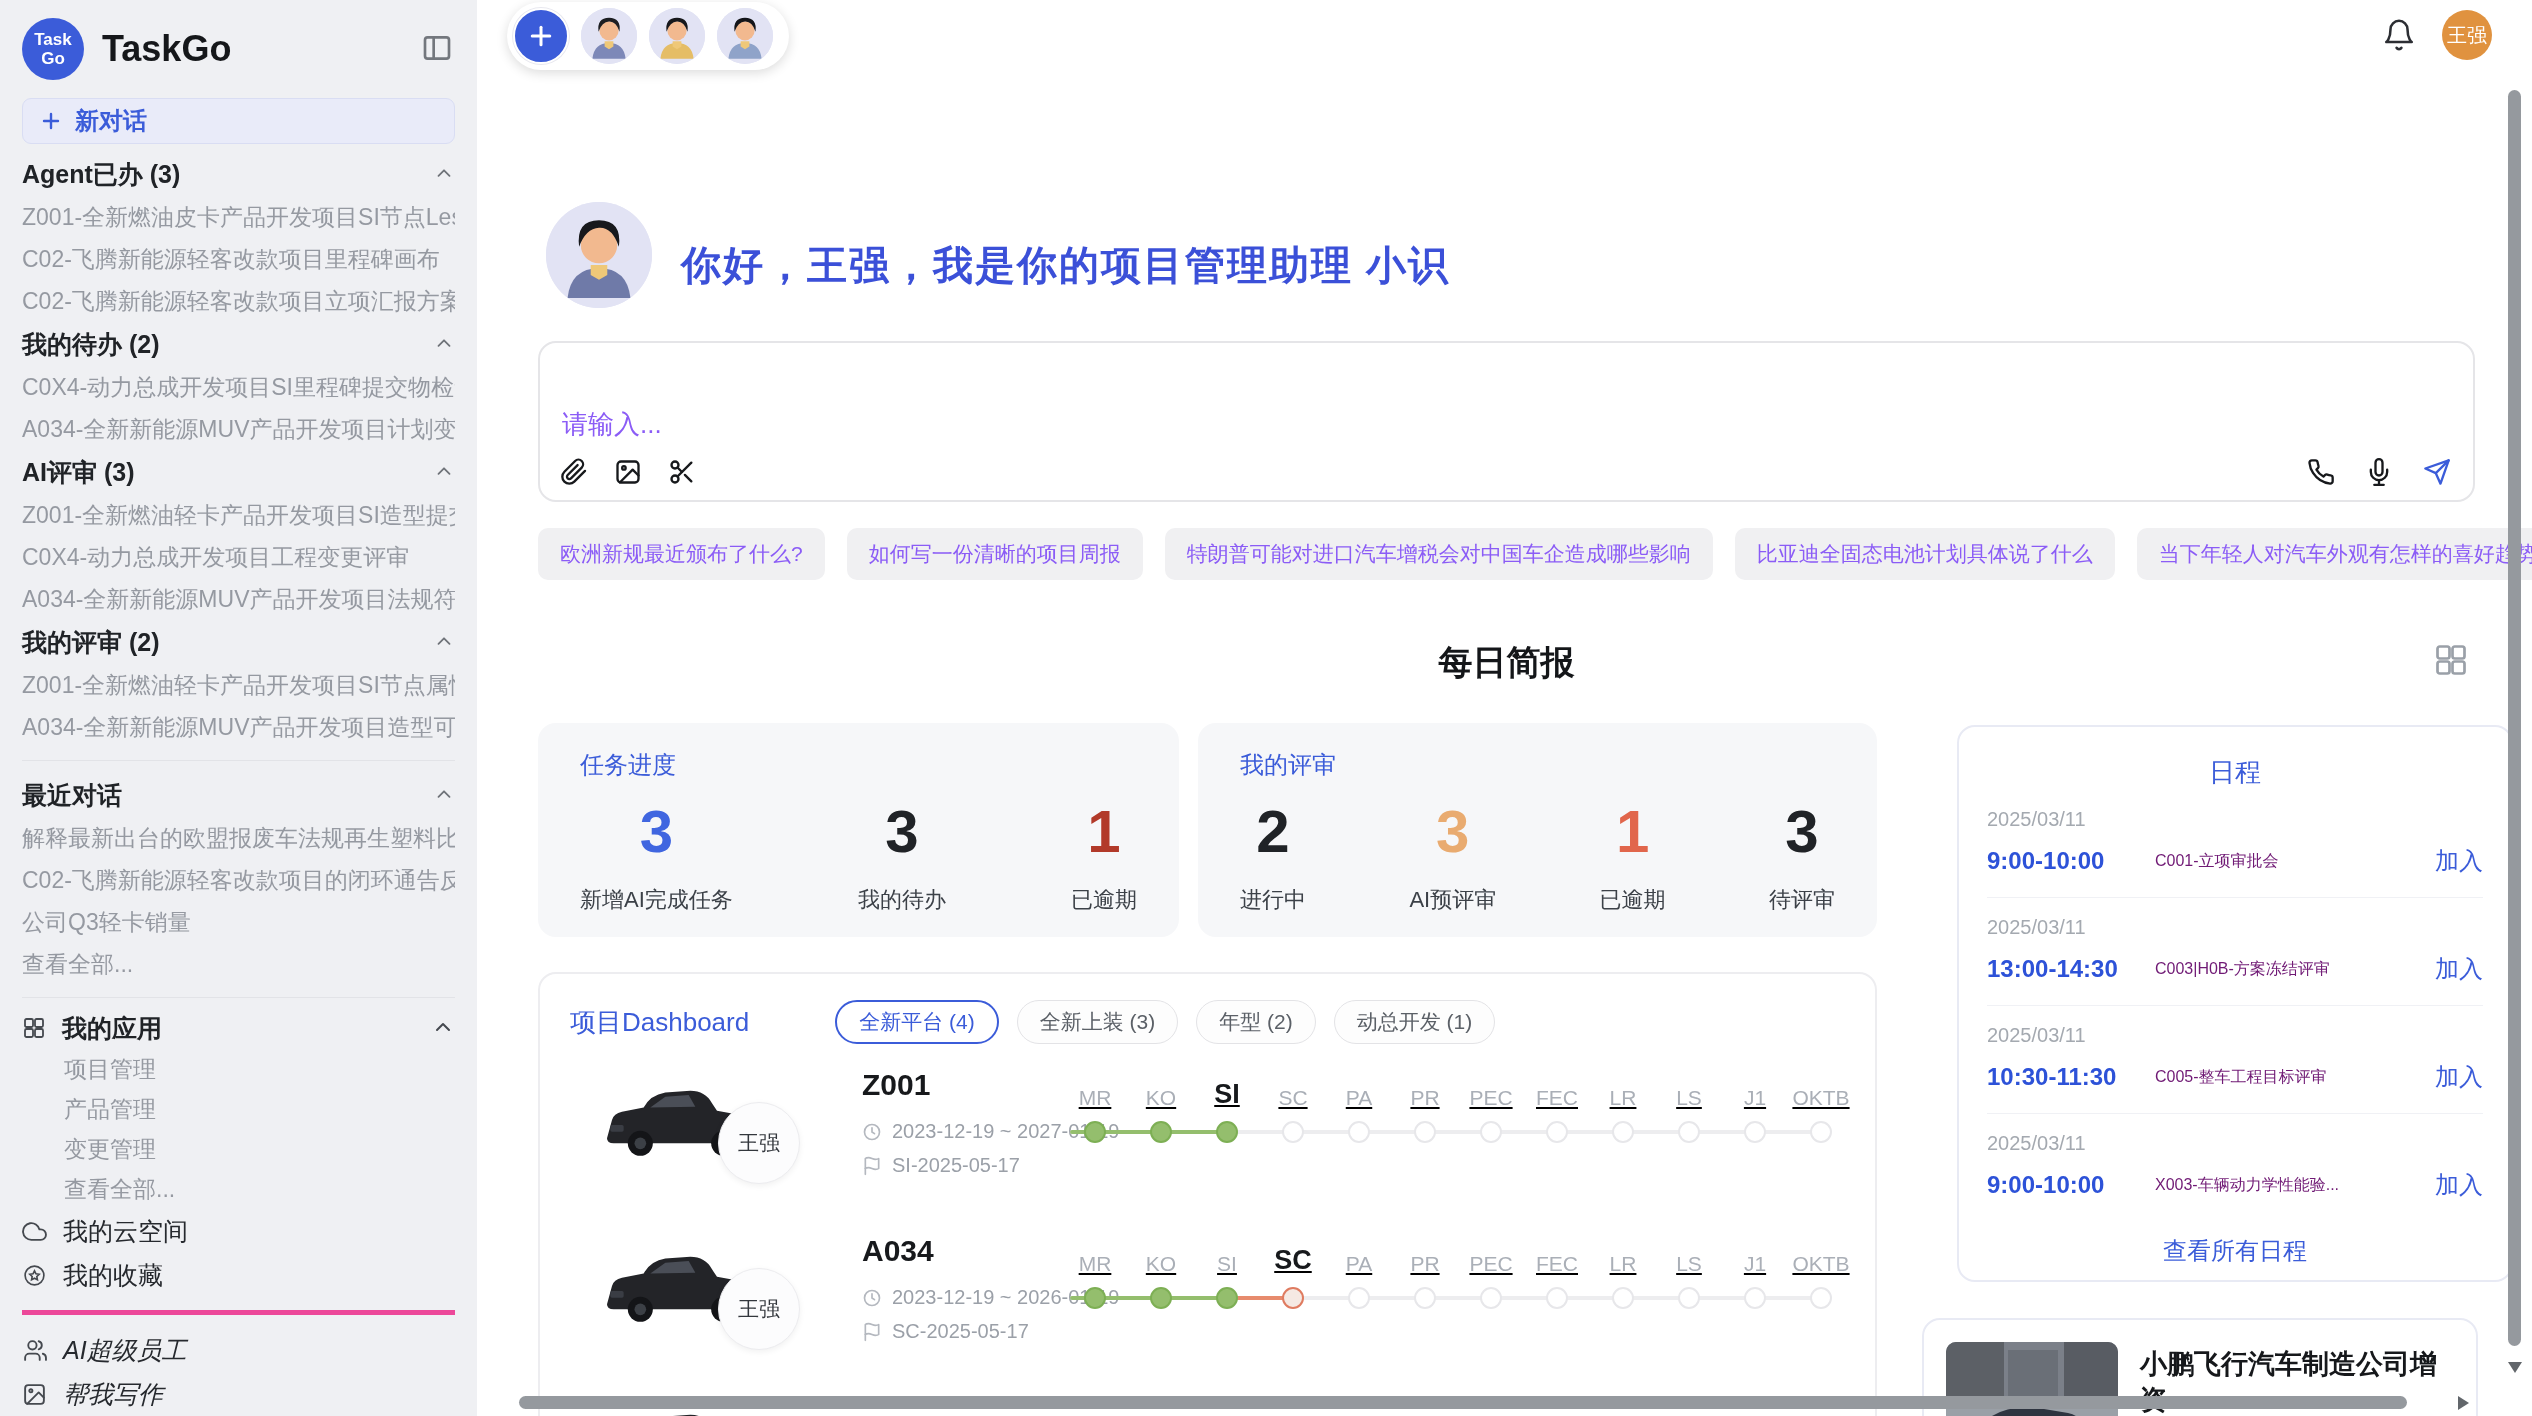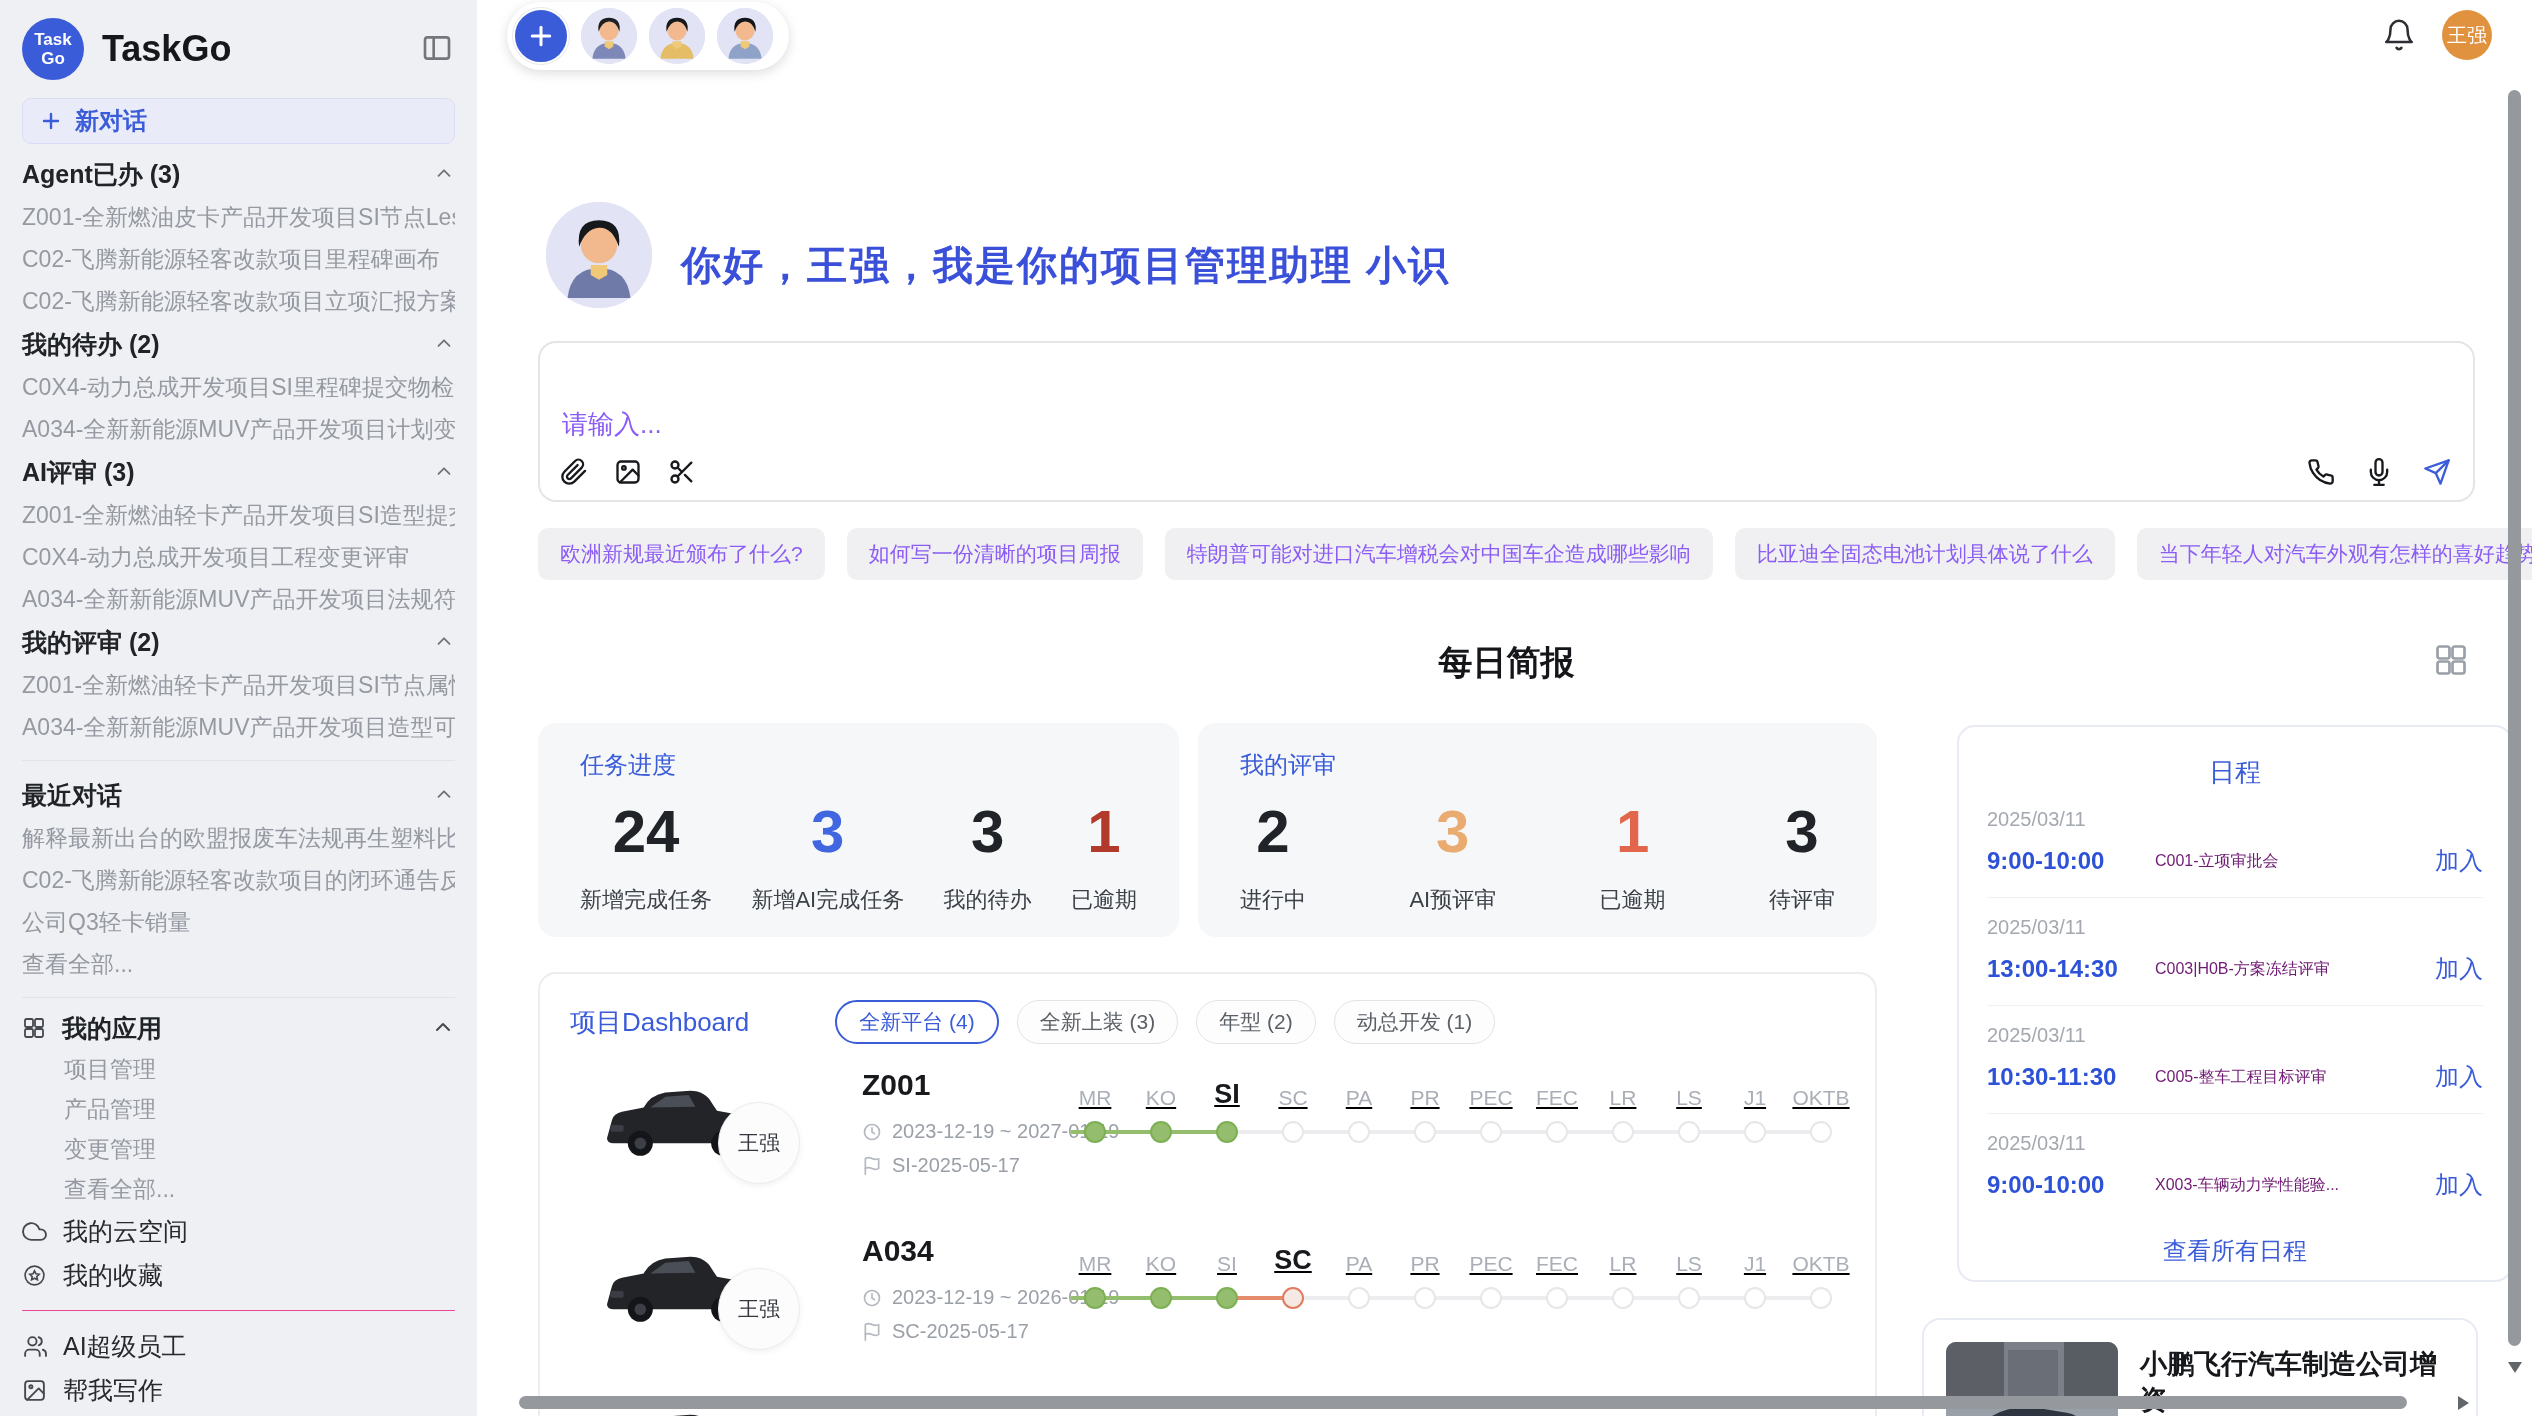--- a/index.html
+++ b/index.html
@@ -26,21 +26,21 @@
   .sb-group-title{font-size:25px;color:#202327;font-weight:600;}
   .sb-group-head .ic{width:22px;height:22px;color:#6f7379;}
   .sb-item{margin-top:16px;line-height:26px;font-size:23px;color:#9599a1;white-space:nowrap;overflow:hidden;cursor:pointer;}
   .sb-apps{border-top:1px solid #e2e3e7;margin-top:20px;padding-top:16px;}
   .sb-apps-head{display:flex;align-items:center;gap:16px;height:28px;cursor:pointer;}
   .sb-apps-head .ttl{font-size:25px;color:#202327;font-weight:600;flex:1;}
   .sb-apps-head .ic{width:24px;height:24px;color:#45494f;}
   .sb-sub{margin-top:14px;margin-left:42px;line-height:26px;font-size:23px;color:#9599a1;cursor:pointer;}
   .sb-link{display:flex;align-items:center;gap:16px;margin-top:14px;height:30px;font-size:25px;color:#26292e;cursor:pointer;}
   .sb-link .ic{width:25px;height:25px;color:#45494f;}
-  .sb-tools{border-top:1px solid #ec4899;margin-top:20px;padding-top:6px;}
+  .sb-tools{border-top:5px solid #ec4899;margin-top:20px;padding-top:6px;font-style:italic;}
 
   
   .main{position:absolute;left:477px;top:0;width:2055px;height:1416px;background:#fff;}
   .top-pill{position:absolute;left:30px;top:2px;height:68px;display:flex;align-items:center;gap:12px;
             background:#fff;border-radius:36px;padding:0 16px 0 6px;box-shadow:0 3px 12px rgba(0,0,0,.14);}
   .add-convo{width:56px;height:56px;border-radius:50%;background:#3b5cd9;display:flex;align-items:center;justify-content:center;
              border:2px solid #fff;box-shadow:0 0 0 1px #e8e8ef;cursor:pointer;padding:0;}
   .add-convo .ic{width:30px;height:30px;color:#fff;}
   .avatar{width:56px;height:56px;border-radius:50%;overflow:hidden;background:#e0e2f3;cursor:pointer;}
   .top-right{position:absolute;right:40px;top:10px;display:flex;align-items:center;gap:26px;}
@@ -427,24 +427,20 @@
             <rect x="13" y="13" width="8" height="8" rx="1.5"></rect>
           </svg>
       </button>
     </div>
 
     <div id="stat-cards">
         <div class="stat-card sc0">
           <div class="sc-title">任务进度</div>
           <div class="sc-row">
             <div class="sc-cell">
-              <div class="sc-val" style="color: rgb(32, 35, 39);">24</div>
-              <div class="sc-label">新增完成任务</div>
-            </div>
-            <div class="sc-cell">
               <div class="sc-val" style="color: rgb(64, 102, 224);">3</div>
               <div class="sc-label">新增AI完成任务</div>
             </div>
             <div class="sc-cell">
               <div class="sc-val" style="color: rgb(32, 35, 39);">3</div>
               <div class="sc-label">我的待办</div>
             </div>
             <div class="sc-cell">
               <div class="sc-val" style="color: rgb(178, 58, 42);">1</div>
               <div class="sc-label">已逾期</div>

